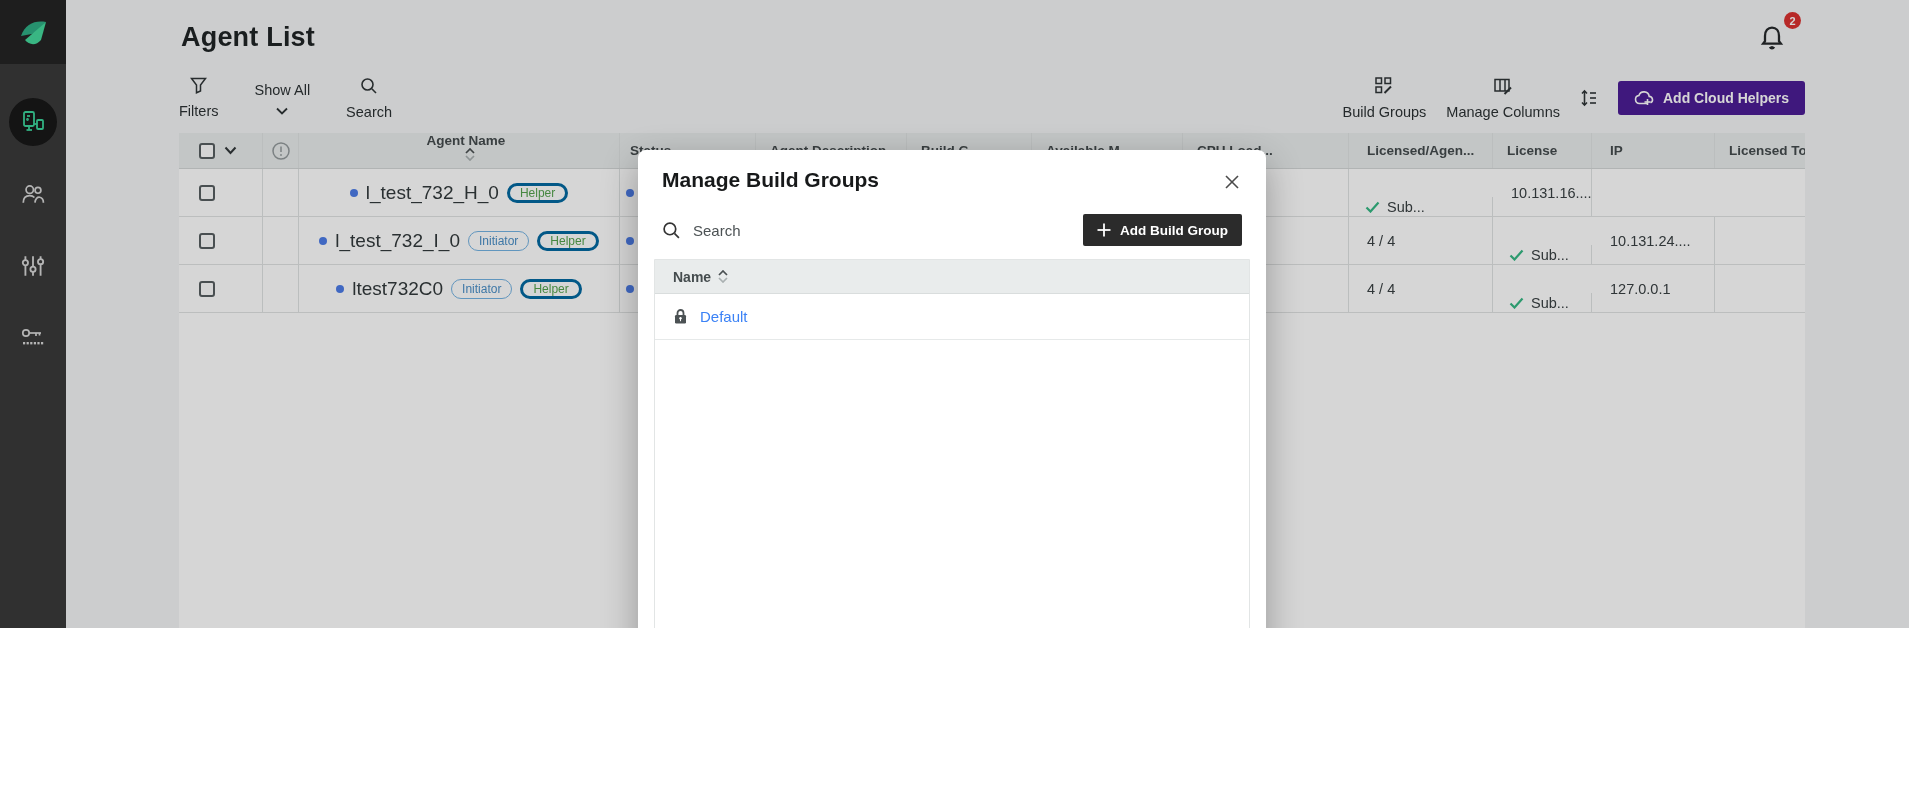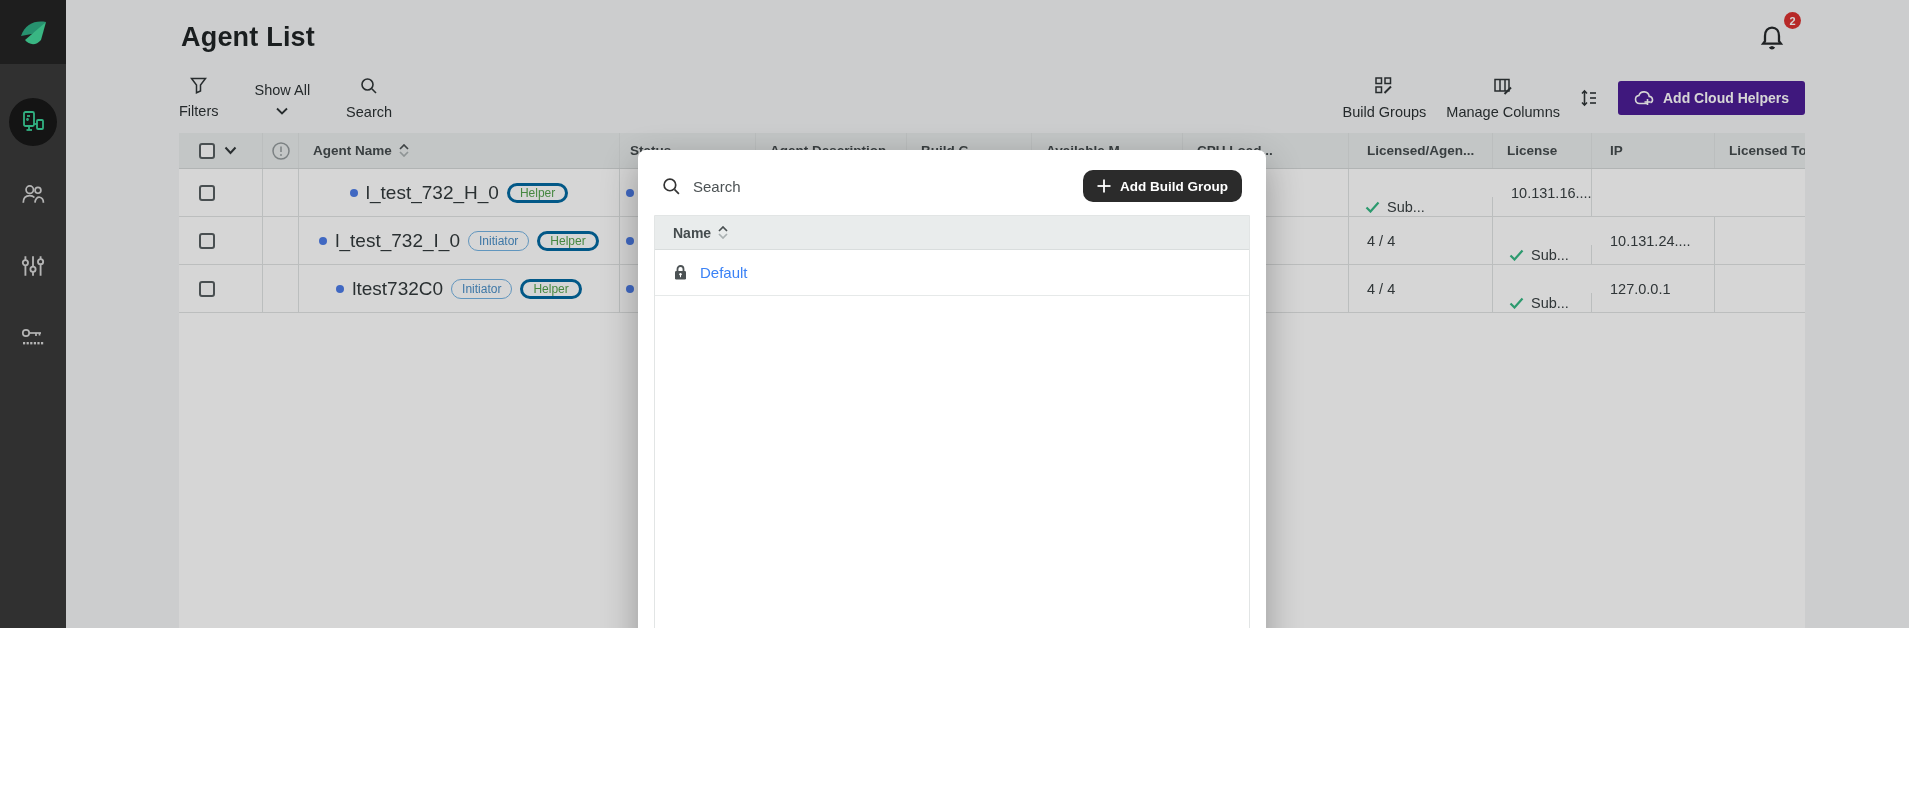--- a/index.html
+++ b/index.html
@@ -56,21 +56,21 @@
   
   .overlay { position:absolute; inset:0; background:rgba(0,0,0,0.16); z-index:40; }
   .modal { position:absolute; left:638px; top:150px; width:628px; height:633px; background:#fff; border-radius:8px; box-shadow:0 12px 36px rgba(0,0,0,.30); z-index:50; }
   .modal-head { display:flex; align-items:flex-start; justify-content:space-between; padding:18px 22px 0 24px; }
   .modal-title { font-size:21px; font-weight:700; color:#17191a; }
   .modal-close { background:none; border:none; cursor:pointer; padding:4px; margin-top:2px; }
   .modal-toolbar { display:flex; align-items:center; justify-content:space-between; margin:20px 24px 0 24px; height:32px; }
   .modal-search { display:flex; align-items:center; gap:12px; }
   .modal-search input { border:none; outline:none; font-family:inherit; font-size:15px; color:#3c4244; width:220px; background:transparent; }
   .modal-search input::placeholder { color:#4c5254; opacity:1; }
-  .dark-btn { display:flex; align-items:center; gap:9px; background:#2b2b2b; color:#fff; border:none; border-radius:10px; height:32px; padding:0 14px; font-family:inherit; font-size:13.5px; font-weight:700; cursor:pointer; }
+  .dark-btn { display:flex; align-items:center; gap:9px; background:#2b2b2b; color:#fff; border:none; border-radius:2px; height:32px; padding:0 14px; font-family:inherit; font-size:13.5px; font-weight:700; cursor:pointer; }
   .bg-table { margin:13px 16px 0 16px; height:506px; border:1px solid #e2e5e5; border-radius:0 0 4px 4px; overflow:hidden; background:#fff; }
   .bg-thead { height:34px; background:#e9ecec; border-bottom:1px solid #d9dddd; display:flex; align-items:center; padding-left:18px; }
   .bg-row { height:46px; display:flex; align-items:center; gap:12px; padding-left:18px; border-bottom:1px solid #e6e9e9; cursor:pointer; }
   .bg-row-name { font-size:15px; color:#3b82f6; }
   svg { display:block; }
 </style>
 </head>
 <body>
 
 <div class="app">
@@ -244,21 +244,21 @@
           </div>
           <div class="cell cell-alert">
             <span>
               <svg width="20" height="20" viewBox="0 0 20 20" fill="none" stroke="#939a9c" stroke-width="1.5">
                 <circle cx="10" cy="10" r="8"></circle>
                   <line x1="10" y1="5.6" x2="10" y2="11"></line>
                   <circle cx="10" cy="14" r="0.9" fill="#939a9c" stroke="none"></circle>
               </svg>
             </span>
           </div>
-          <div class="cell" style="padding-left:14px;">
+          <div class="cell" style="padding-left:14px;flex-direction:column;">
             <span class="hlabel">Agent Name</span>
             <span class="sort-carets">
               <svg width="10" height="6" viewBox="0 0 10 6" fill="none" stroke="#4a5052" stroke-width="1.7">
                   <polyline points="1,5 5,1 9,5"></polyline>
                 </svg>
               <svg width="10" height="6" viewBox="0 0 10 6" fill="none" stroke="#aab1b2" stroke-width="1.7">
                   <polyline points="1,1 5,5 9,1"></polyline>
                 </svg>
             </span>
           </div>
@@ -391,20 +391,31 @@
             </div>
           <div class="cell"></div>
         </div>
       </div>
     </div>
   </main>
 
   <div class="overlay"></div>
 
   <div class="modal">
+    <div class="modal-head">
+      <div class="modal-title">Manage Build Groups</div>
+      <button class="modal-close">
+        <span>
+          <svg width="16" height="16" viewBox="0 0 16 16" stroke="#4b4b4b" stroke-width="1.6">
+              <line x1="2" y1="2" x2="14" y2="14"></line>
+              <line x1="14" y1="2" x2="2" y2="14"></line>
+            </svg>
+        </span>
+      </button>
+    </div>
     <div class="modal-toolbar">
       <div class="modal-search">
         <span>
           <svg width="19" height="19" viewBox="0 0 18 18" fill="none" stroke="#333" stroke-width="1.6">
             <circle cx="7.5" cy="7.5" r="5.5"></circle>
               <line x1="11.8" y1="11.8" x2="16" y2="16"></line>
           </svg>
         </span>
         <input type="text" placeholder="Search" style="">
       </div>

